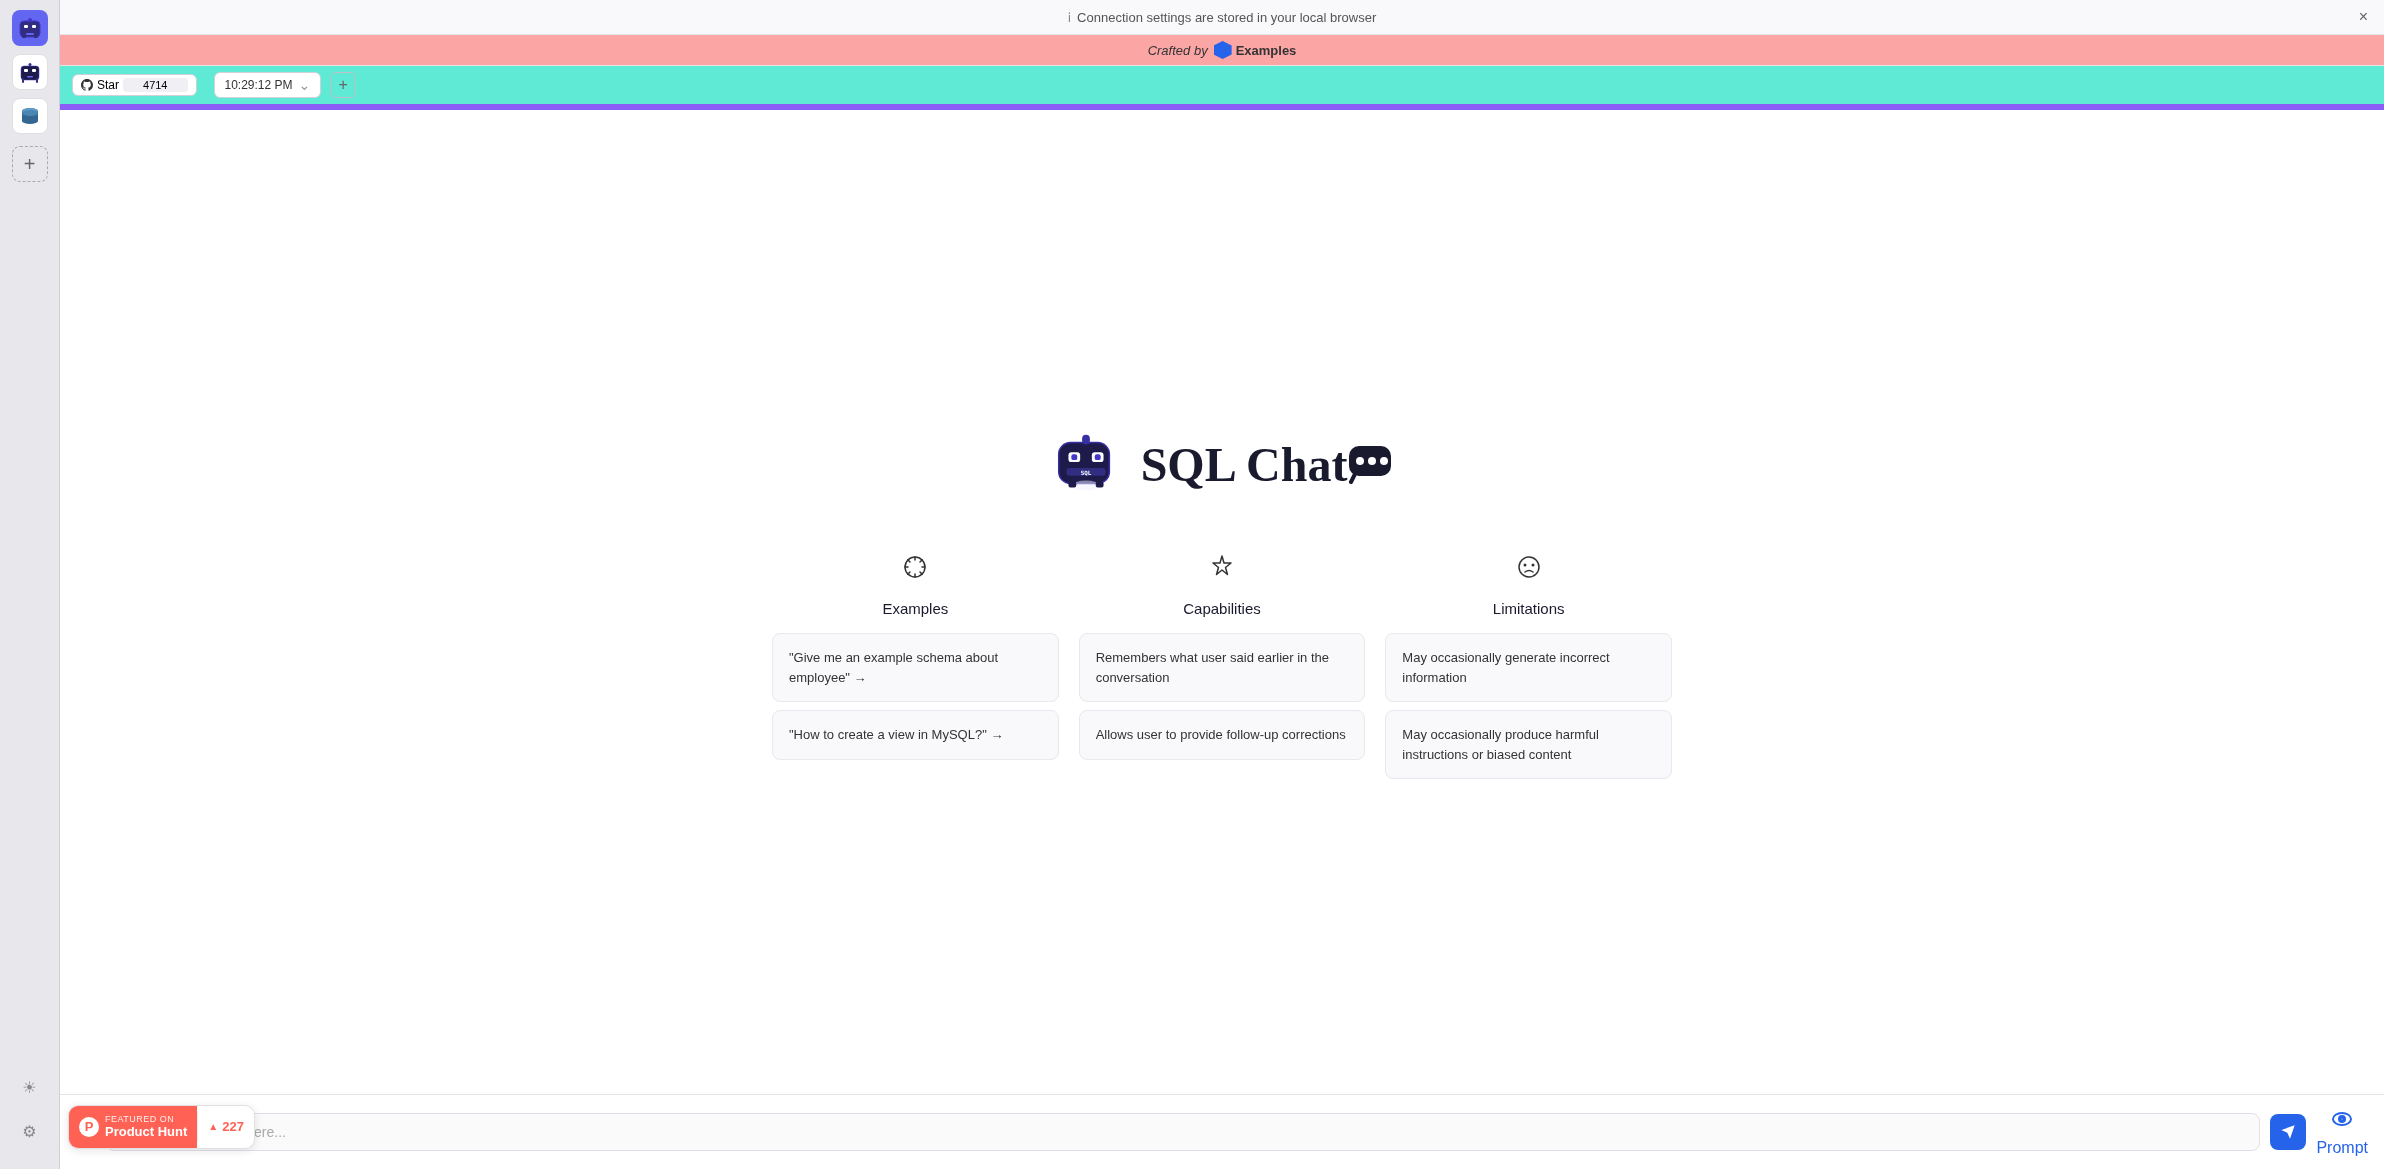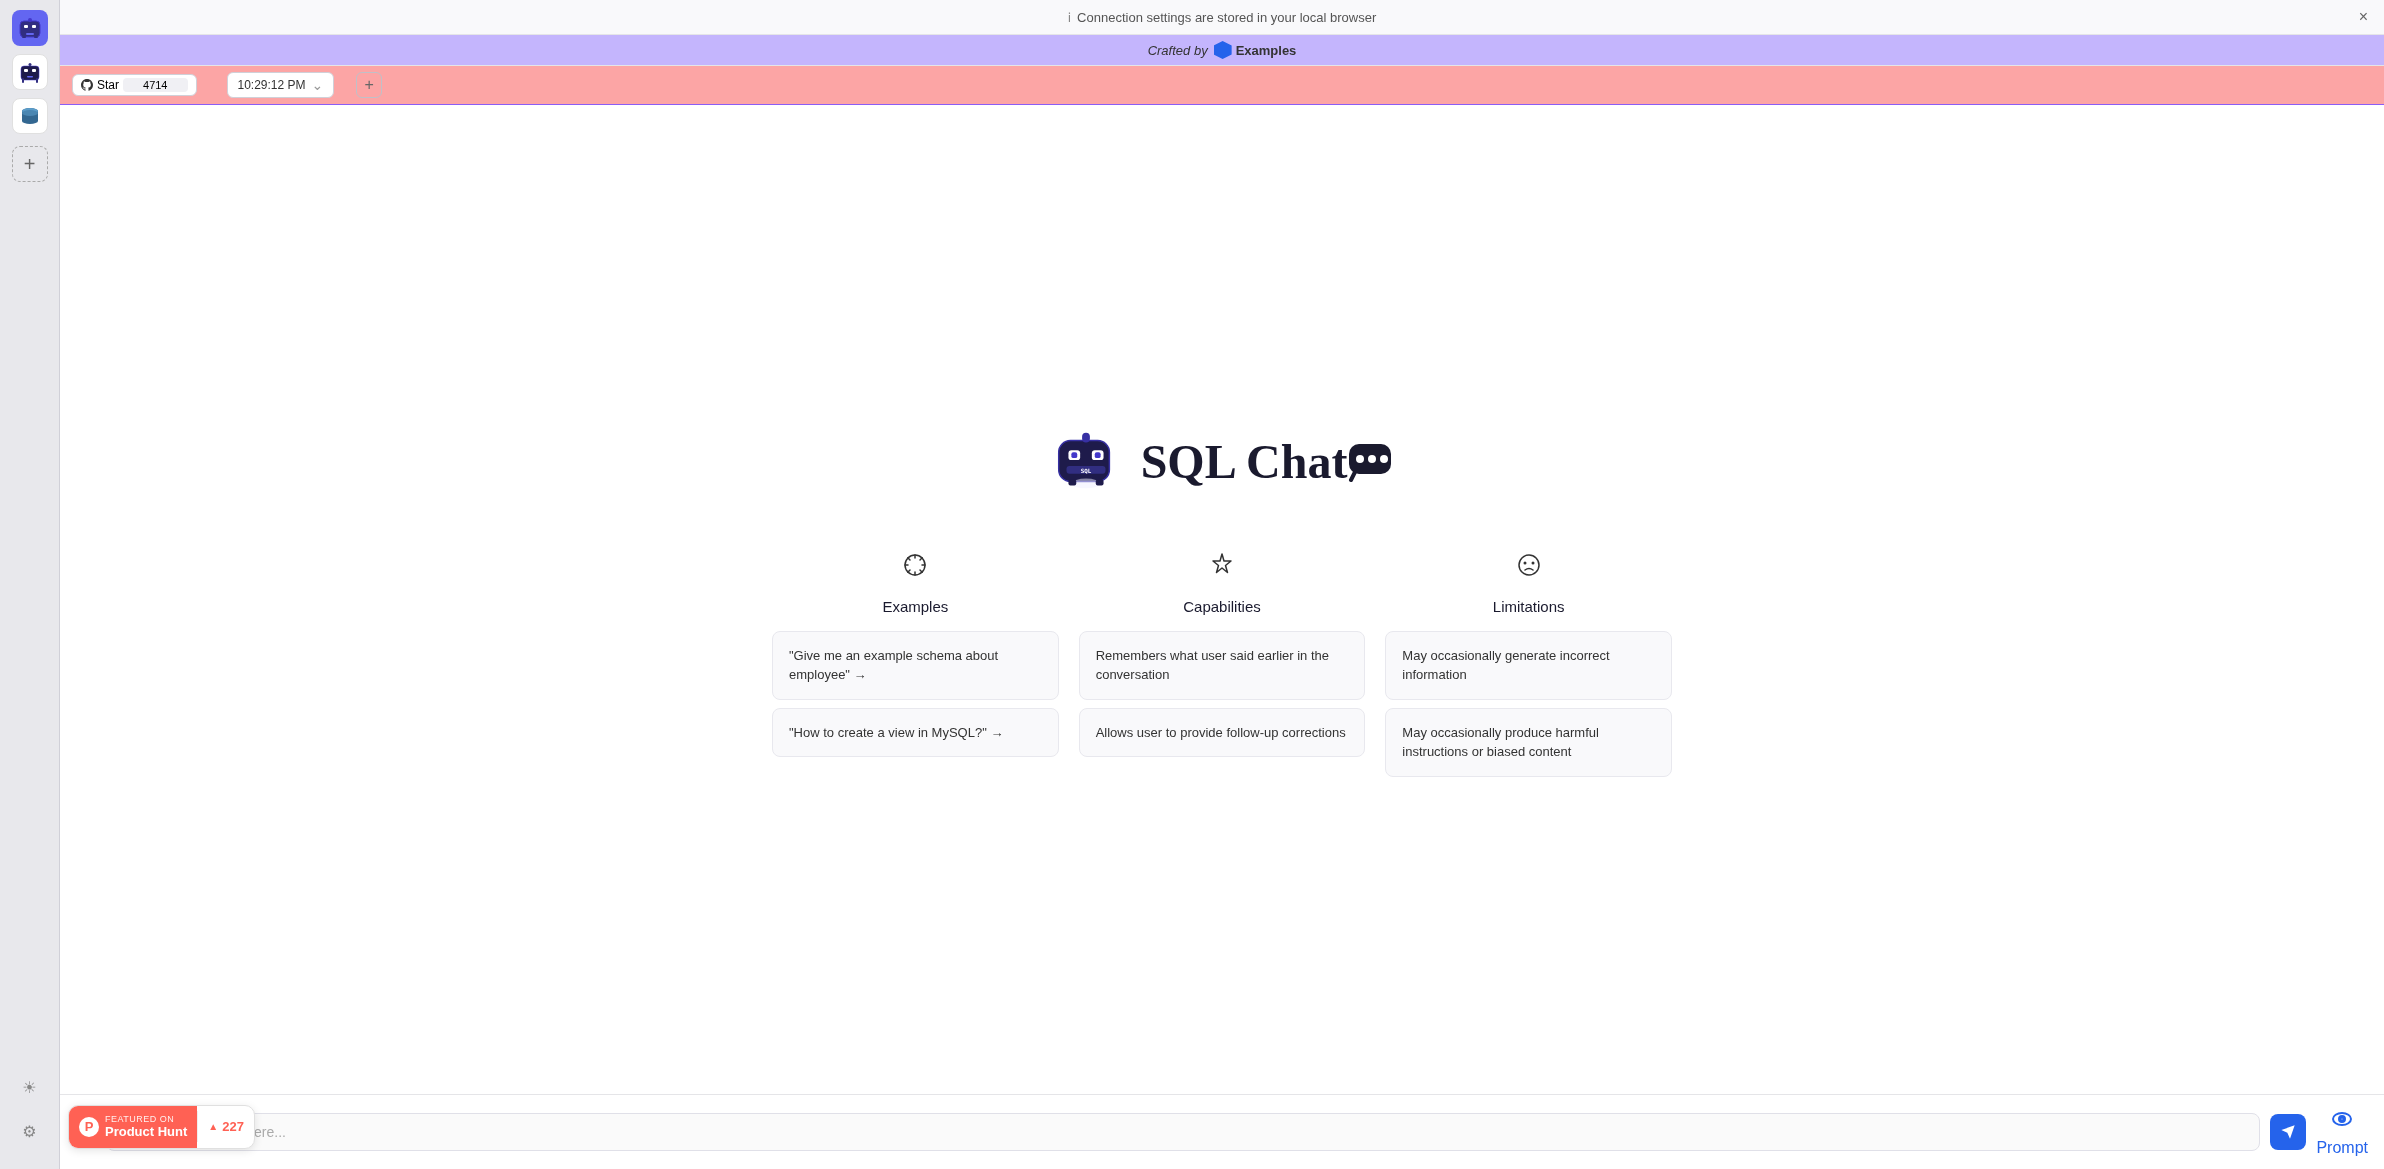--- a/index.html
+++ b/index.html
@@ -95,21 +95,21 @@
       border: none;
       line-height: 1;
     }
     .notification-bar .info-icon {
       font-size: 13px;
       color: #888;
     }
 
     
     .crafted-bar {
-      background: #c4b5fd;
+      background: #fca5a5;
       border-bottom: 1px solid #e5e5e8;
       padding: 6px 16px;
       display: flex;
       align-items: center;
       justify-content: center;
       font-size: 13px;
       color: #333;
       gap: 6px;
       font-style: italic;
     }
@@ -118,26 +118,26 @@
       font-weight: 600; font-style: normal; font-size: 13px;
     }
     .bytebase-hex {
       width: 18px; height: 18px;
       background: #2563eb;
       clip-path: polygon(50% 0%, 100% 25%, 100% 75%, 50% 100%, 0% 75%, 0% 25%);
     }
 
     
     .tabs-bar {
-      background: #fca5a5;
+      background: #5eead4;
       padding: 6px 12px;
       display: flex;
       align-items: center;
-      gap: 22px;
-      border-bottom: 1px solid #8b5cf6;
+      gap: 9px;
+      border-bottom: 6px solid #8b5cf6;
     }
     .tab-item {
       background: white;
       border: 1px solid #d0d0d8;
       border-radius: 6px;
       padding: 4px 10px;
       font-size: 12px;
       color: #333;
       display: flex;
       align-items: center;

